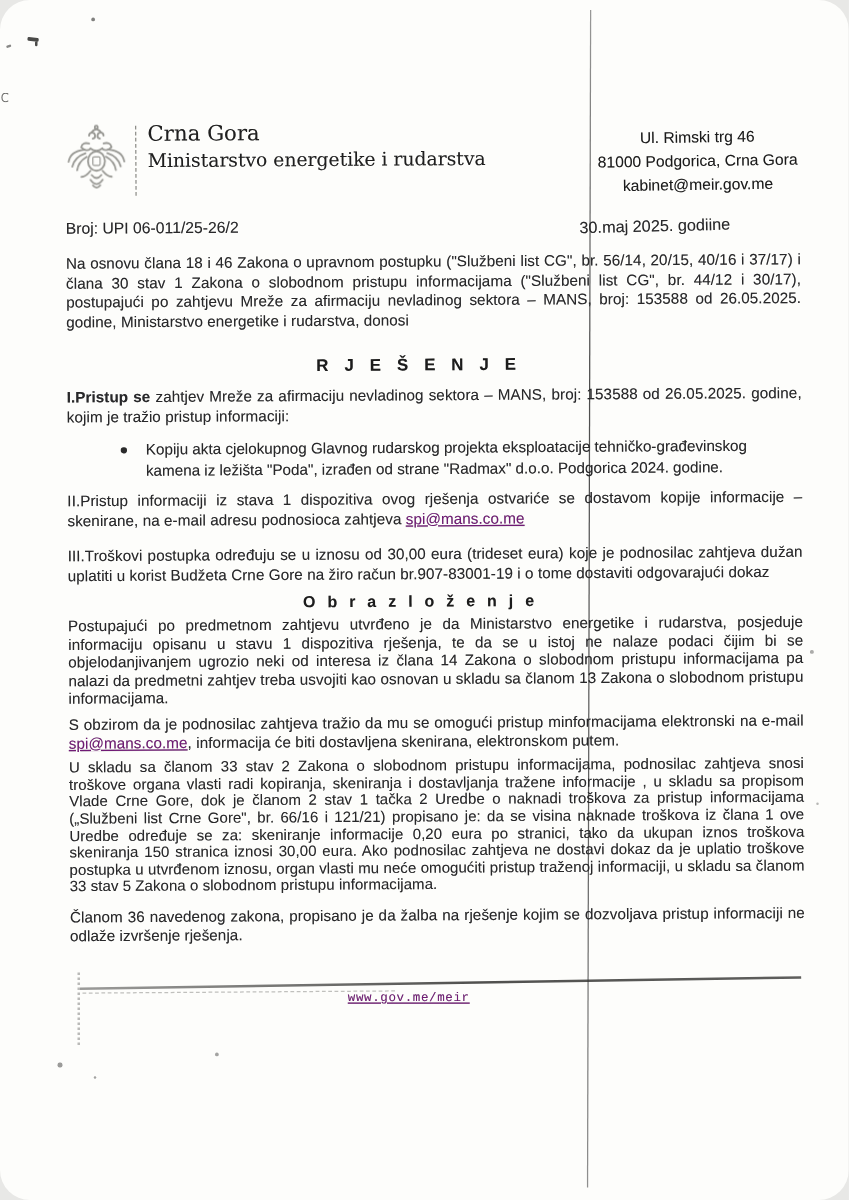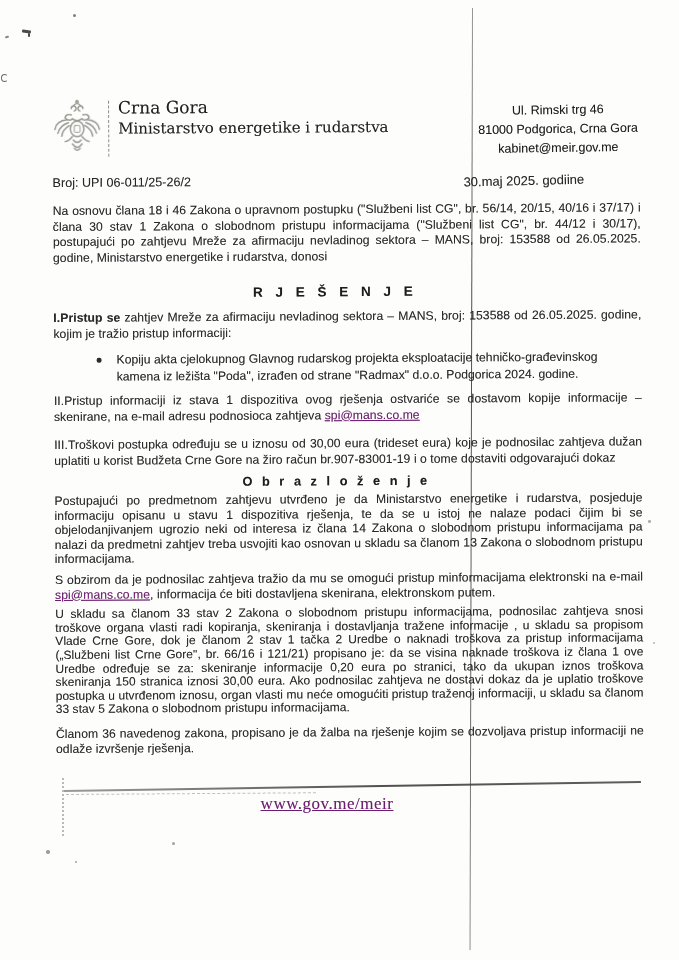--- a/index.html
+++ b/index.html
@@ -5,20 +5,21 @@
   html,body{margin:0;padding:0;background:#e8e8e6;}
   .page{
     position:relative;
     width:679px;height:960px;
     margin:0 auto;
     background:#fdfdfb;
     overflow:hidden;
     font-family:"Liberation Sans", sans-serif;
     color:#28282a;
     text-shadow:0 0 0.5px rgba(35,35,35,.35);
+    border-radius:24px;
   }
   
   .scan-vline{
     position:absolute;left:472px;top:8px;width:1.3px;height:942px;
     background:linear-gradient(180deg, rgba(70,70,70,.55), rgba(45,45,45,.85) 30%, rgba(60,60,60,.8) 70%, rgba(70,70,70,.6));
     transform:rotate(0.15deg);transform-origin:top center;
   }
   .speck{position:absolute;background:#4a4a48;border-radius:1px;}
   .speck.round{border-radius:50%;}
   .left-dots{
@@ -70,21 +71,21 @@
     background:linear-gradient(90deg, rgba(90,90,88,.6), rgba(50,50,48,.85) 55%, rgba(55,55,53,.8));
     transform:rotate(-0.9deg);transform-origin:left center;
   }
   .footer-line-ghost{
     position:absolute;left:66px;top:794px;width:250px;height:0;
     border-top:1.5px dashed rgba(100,100,98,.4);
     transform:rotate(-0.4deg);transform-origin:left center;
   }
   .footer-link-wrap{
     position:absolute;left:247px;top:794px;width:160px;text-align:center;
-    font-family:Liberation Serif, serif;font-size:17px;letter-spacing:.5px;
+    font-family:Liberation Mono, monospace;font-size:10px;letter-spacing:.5px;
   }
 </style>
 </head>
 <body>
 
 <div class="page">
 
   <div class="scan-vline"></div>
   <div class="speck" style="left:22px;top:30px;width:9px;height:2.5px;transform:rotate(7deg);"></div>
   <div class="speck" style="left:28px;top:33px;width:2px;height:4px;"></div>

